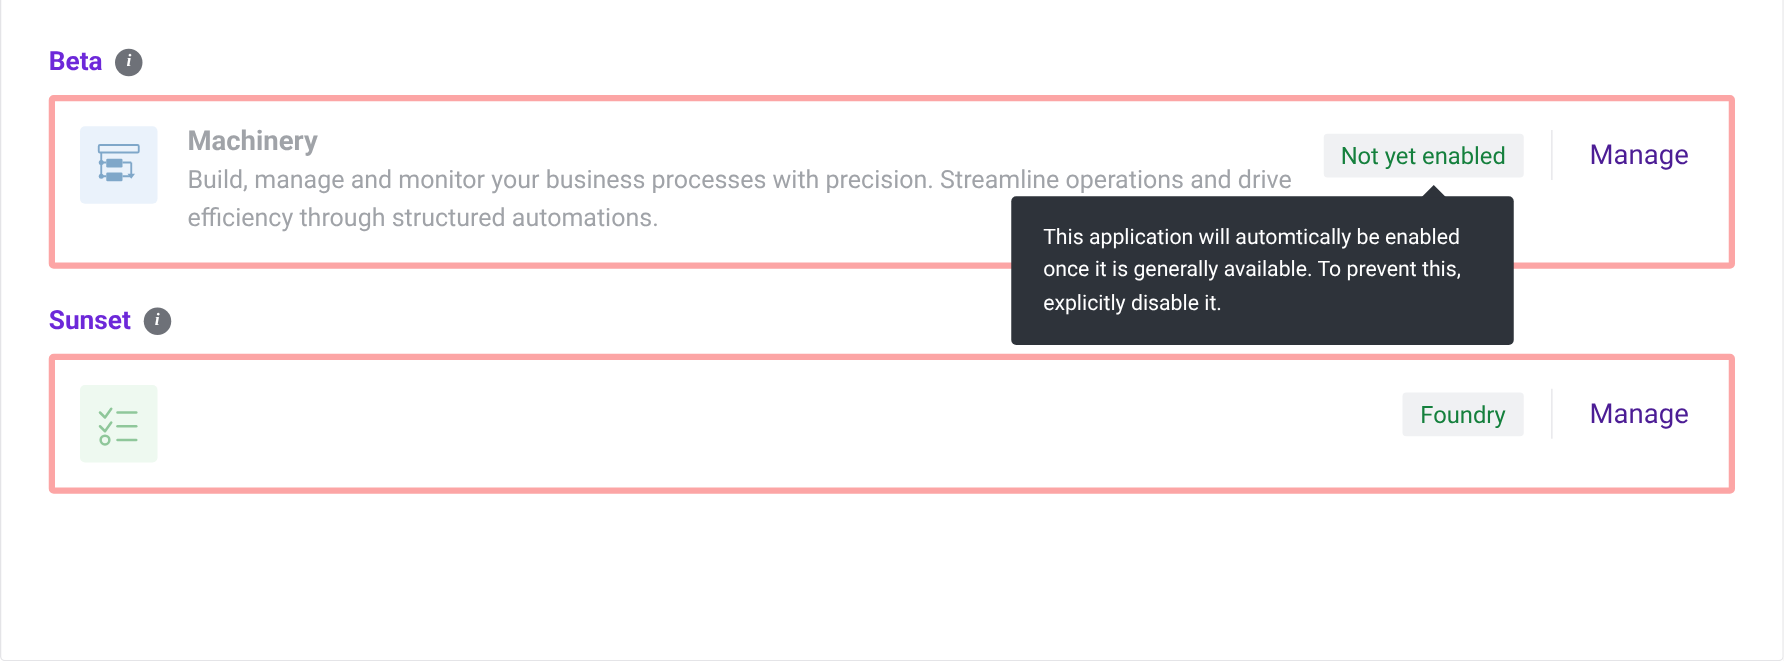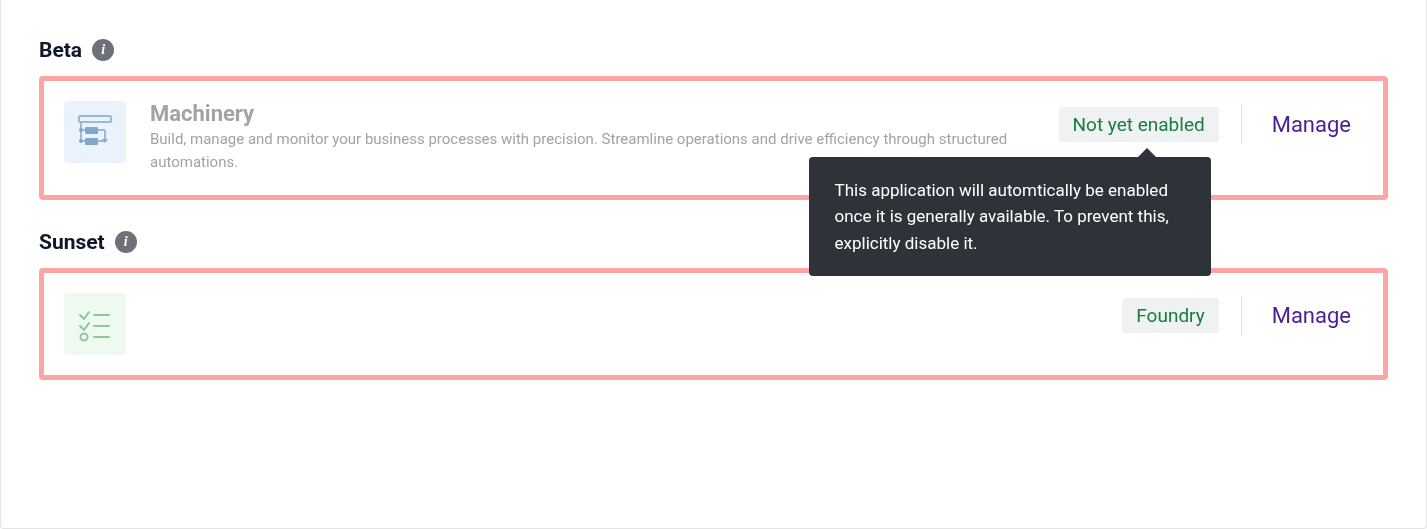--- a/index.html
+++ b/index.html
@@ -21,21 +21,21 @@
   .section-header {
     display: flex;
     align-items: center;
     gap: 10px;
     margin-bottom: 14px;
     margin-top: 8px;
   }
   .section-header .title {
     font-weight: 700;
     font-size: 21px;
-    color: #0f172a;
+    color: #6d28d9;
   }
   .info-icon {
     width: 22px;
     height: 22px;
     border-radius: 50%;
     background: #6e7178;
     color: #ffffff;
     display: inline-flex;
     align-items: center;
     justify-content: center;
@@ -68,21 +68,21 @@
   .icon-green { background: #eef9f0; }
   .app-text { flex: 1 1 auto; min-width: 0; }
   .app-title {
     font-weight: 700;
     font-size: 22px;
     color: #a0a3a8;
     margin-bottom: 2px;
   }
   .app-desc {
     color: #a0a3a8;
-    font-size: 15px;
+    font-size: 20px;
     line-height: 1.55;
   }
   .card-right {
     display: flex;
     align-items: center;
     gap: 22px;
     flex: 0 0 auto;
     padding-top: 3px;
     position: relative;
   }

